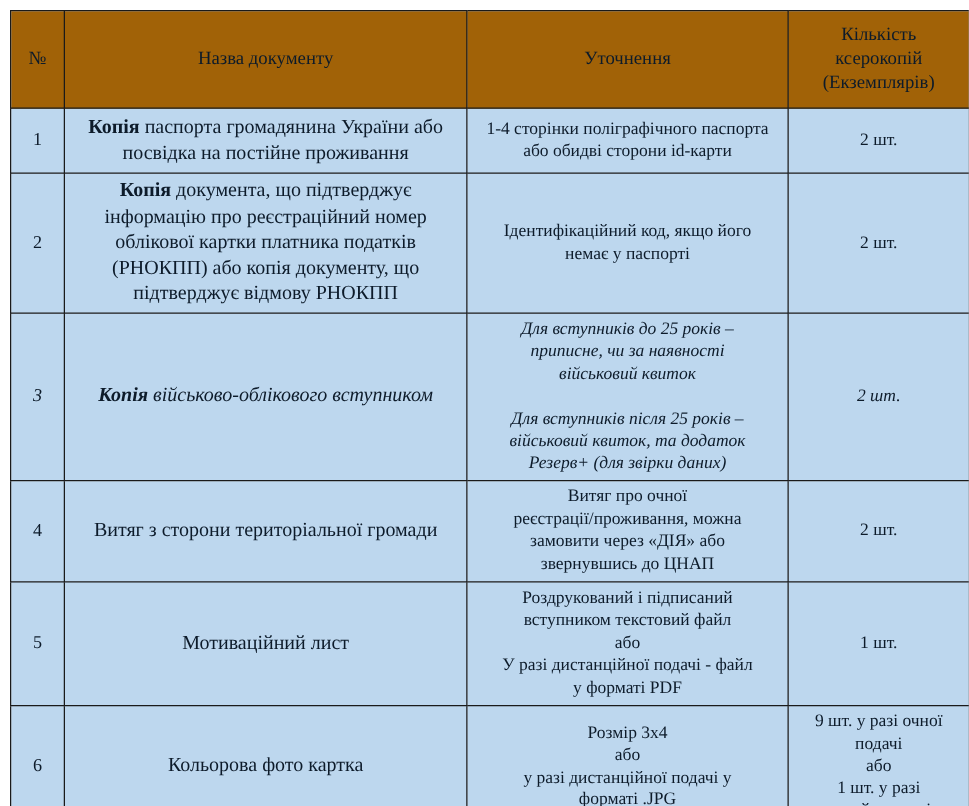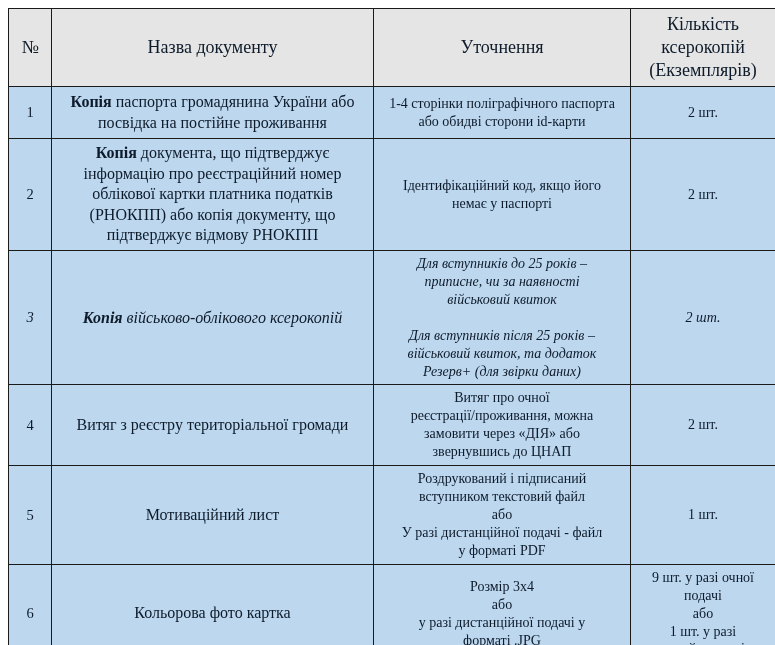--- a/index.html
+++ b/index.html
@@ -37,23 +37,23 @@
   table.docs-table th,
   table.docs-table td {
     border: 1px solid #1a1a1a;
     text-align: center;
     vertical-align: middle;
     padding: 4px 6px;
     box-sizing: border-box;
     line-height: 1.28;
   }
   thead th {
-    background: #e5e5e5;
+    background: #a16207;
     font-weight: normal;
-    font-size: 18px;
+    font-size: 15px;
     height: 78px;
   }
   tbody td {
     background: #bdd7ee;
     font-size: 14px;
   }
   td.col-num {
     font-size: 14.5px;
   }
   td.col-name {
@@ -142,21 +142,21 @@
         <td class="col-count">
           <span class="cell-lines">
             <span class="line">2 шт.</span>
           </span>
         </td>
       </tr>
 
       <tr class="r3">
         <td class="col-num">3</td>
         <td class="col-name">
-          <span class="bold-lead">Копія</span><span> військово-облікового ксерокопій</span>
+          <span class="bold-lead">Копія</span><span> військово-облікового вступником</span>
         </td>
         <td class="col-detail">
           <span class="cell-lines">
             <span class="line">Для вступників до 25 років –</span>
             <span class="line">приписне, чи за наявності</span>
             <span class="line">військовий квиток</span>
             <span class="blank-line"></span>
             <span class="line">Для вступників після 25 років –</span>
             <span class="line">військовий квиток, та додаток</span>
             <span class="line">Резерв+ (для звірки даних)</span>
@@ -165,21 +165,21 @@
         <td class="col-count">
           <span class="cell-lines">
             <span class="line">2 шт.</span>
           </span>
         </td>
       </tr>
 
       <tr class="r4">
         <td class="col-num">4</td>
         <td class="col-name">
-          <span>Витяг з реєстру територіальної громади</span>
+          <span>Витяг з сторони територіальної громади</span>
         </td>
         <td class="col-detail">
           <span class="cell-lines">
             <span class="line">Витяг про очної</span>
             <span class="line">реєстрації/проживання, можна</span>
             <span class="line">замовити через «ДІЯ» або</span>
             <span class="line">звернувшись до ЦНАП</span>
           </span>
         </td>
         <td class="col-count">

